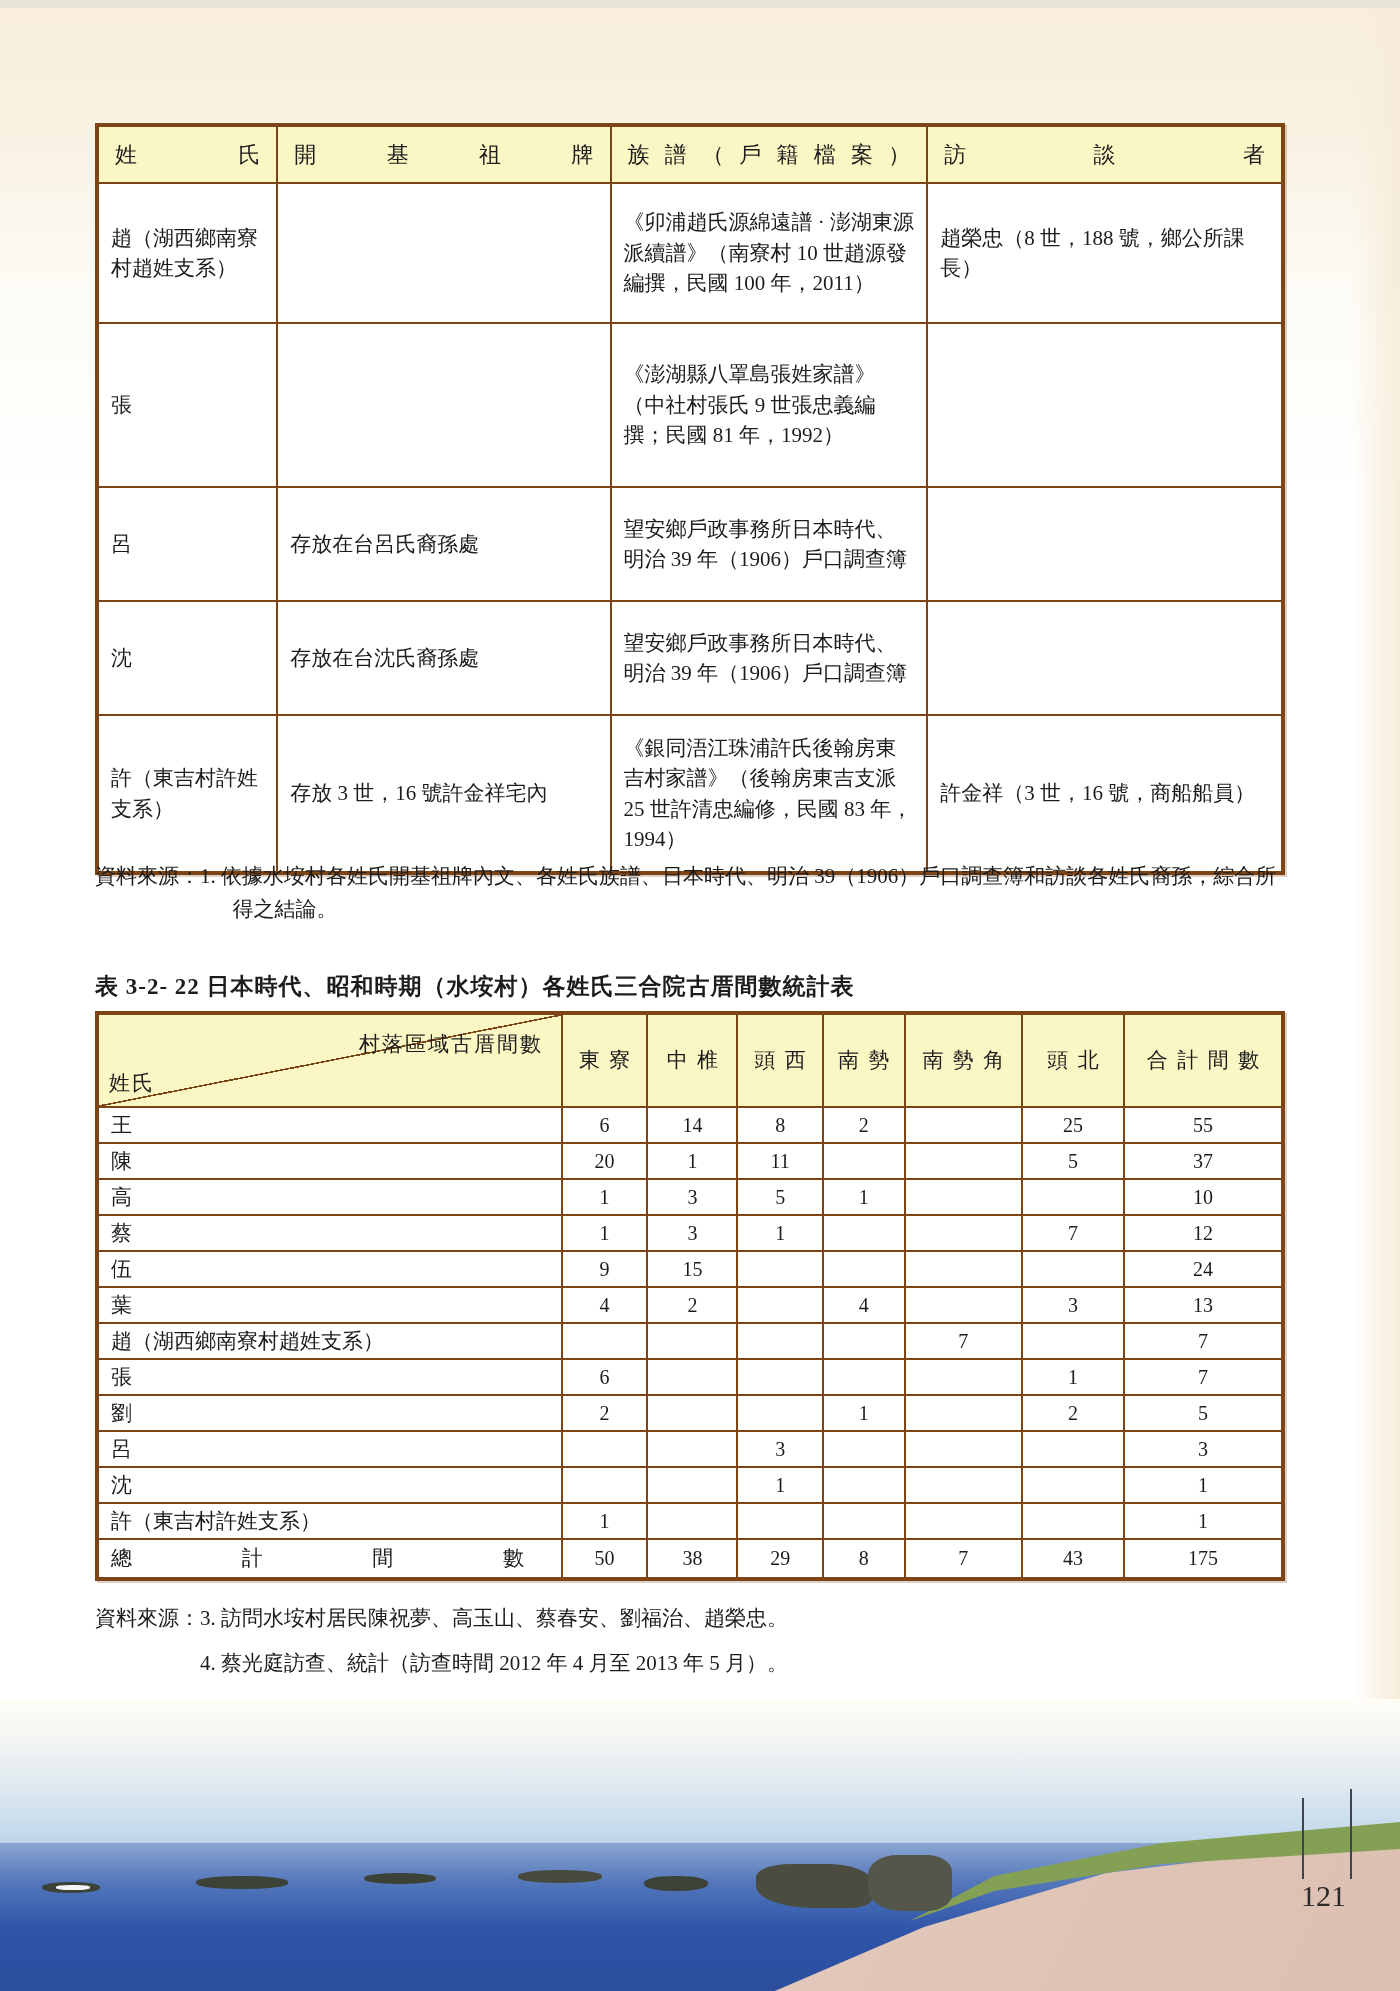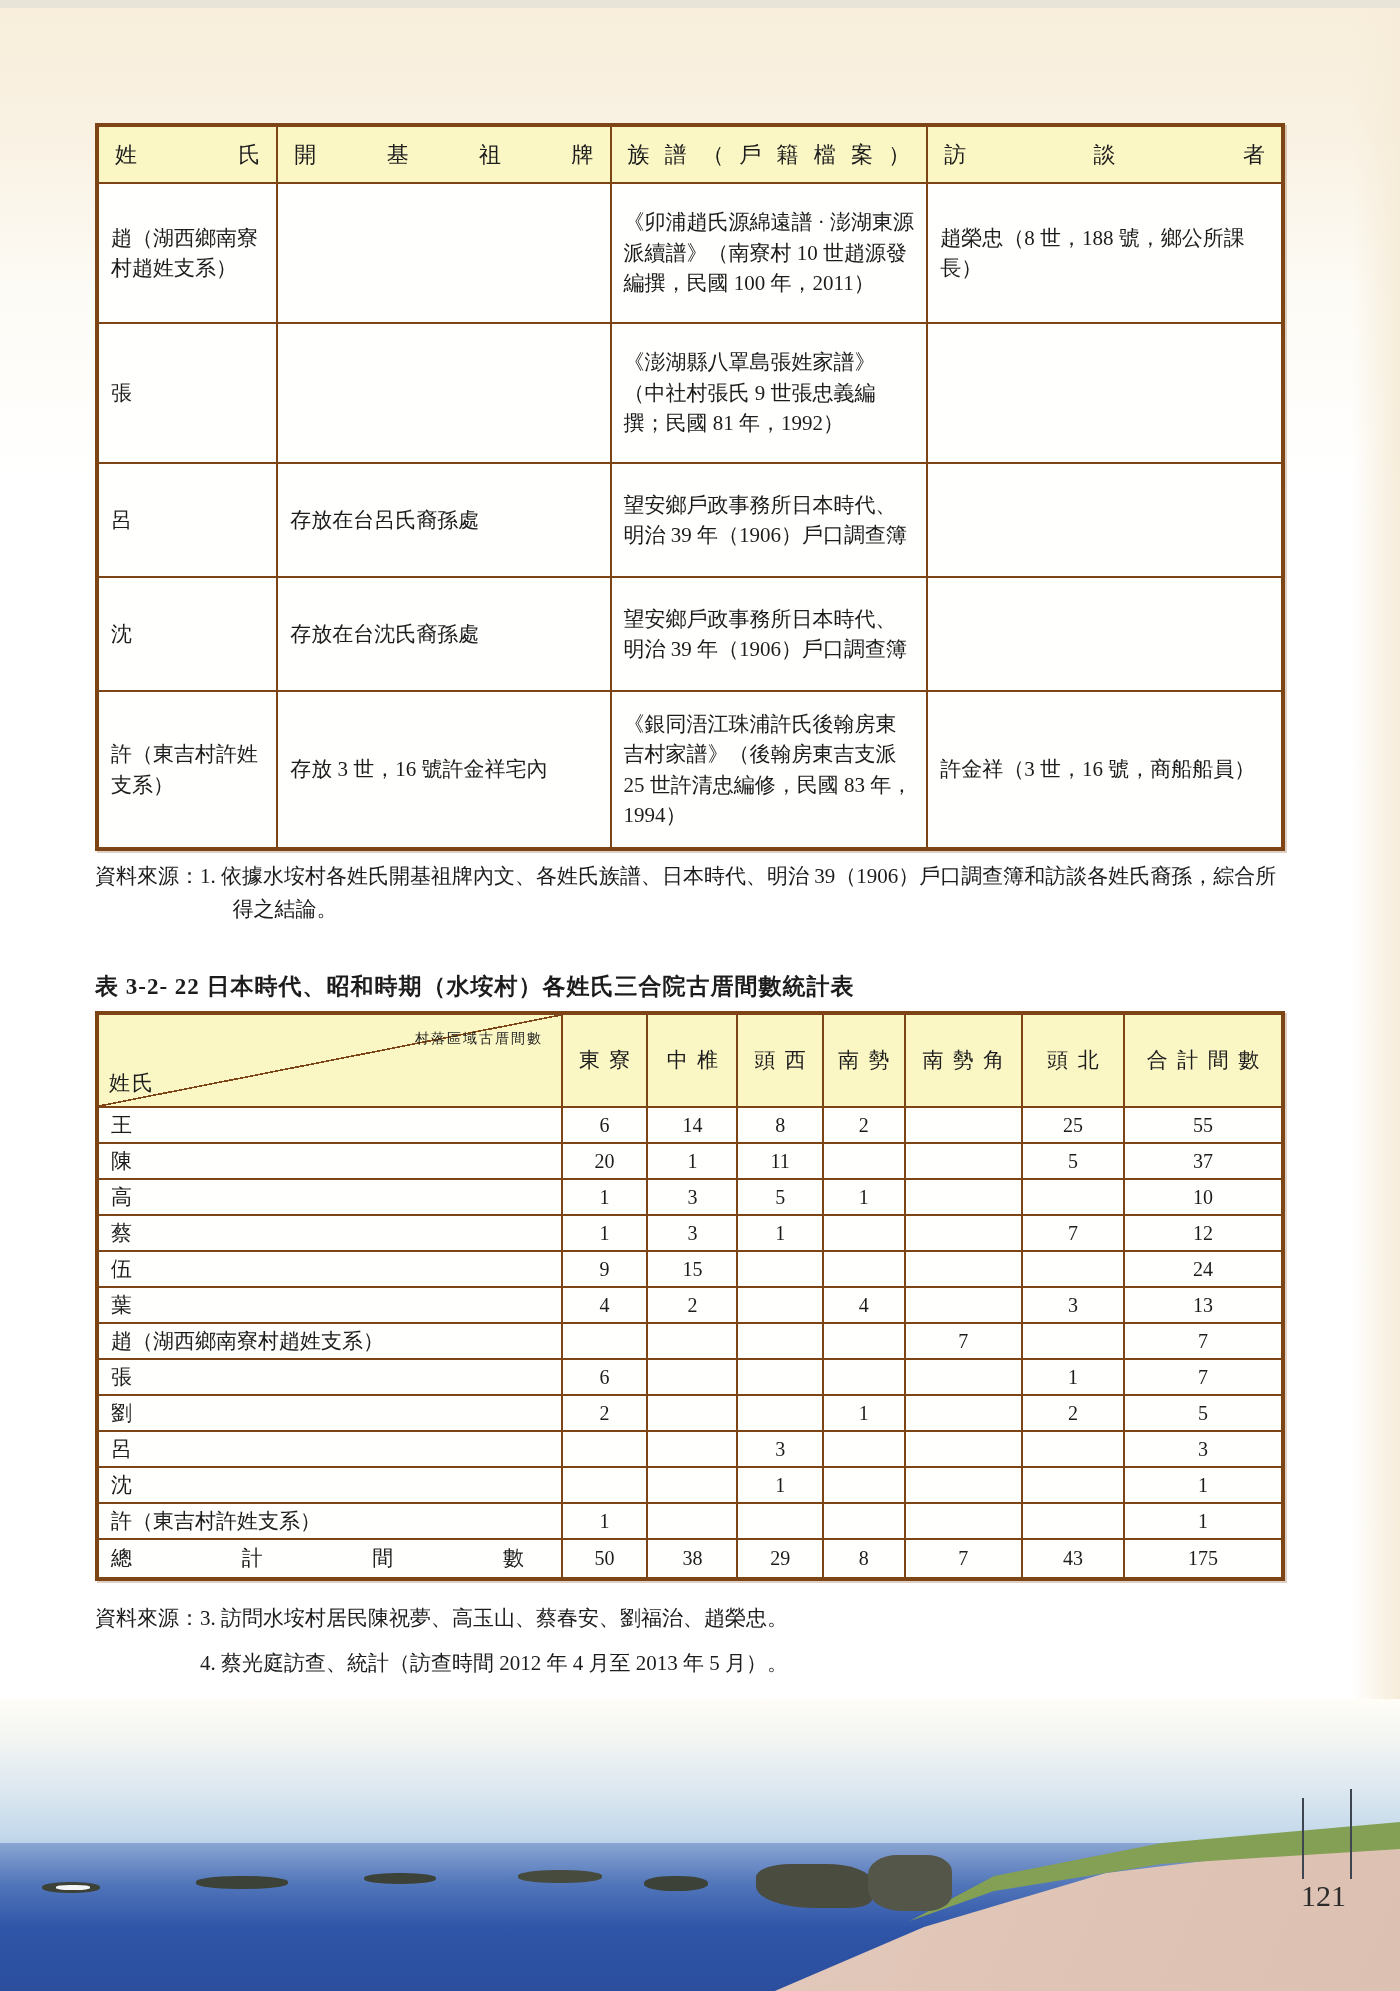--- a/index.html
+++ b/index.html
@@ -24,21 +24,21 @@
   table { border-width:4px; box-shadow:2px 2px 0 rgba(125,68,21,.25); }
   th { background:#fbf7c5; font-weight:normal; }
   td, th { font-size:21px; line-height:1.45; vertical-align:middle; }
 
   
   #t1 { position:absolute; top:115px; }
   #t1 col.c0{width:15.2%} #t1 col.c1{width:28.1%} #t1 col.c2{width:26.7%} #t1 col.c3{width:30%}
   #t1 th { height:58px; text-align:justify; text-align-last:justify; padding:0 16px; font-size:22px; }
   #t1 td { padding:6px 10px 6px 12px; text-align:left; }
   #t1 tbody tr:nth-child(1) td{height:140px}
-  #t1 tbody tr:nth-child(2) td{height:140px}
+  #t1 tbody tr:nth-child(2) td{height:164px}
   #t1 tbody tr:nth-child(3) td{height:114px}
   #t1 tbody tr:nth-child(4) td{height:114px}
   #t1 tbody tr:nth-child(5) td{height:158px}
 
   
   .notes { position:absolute; display:flex; align-items:flex-start; font-size:21px; line-height:1.55; }
   .notes-label { white-space:nowrap; }
   .notes-items { flex:1; }
   .note-item { padding-left:1.55em; text-indent:-1.55em; margin-bottom:14px; }
   #notes1 { top:852px; width:1190px; }
@@ -60,21 +60,21 @@
   #t2 tr.total td { height:40px; }
   #t2 td.total-label { text-align:justify; text-align-last:justify; padding:0 37px 0 12px; }
 
   
   .corner {
     position:relative; text-align:left;
     background:
       linear-gradient(to bottom right, rgba(0,0,0,0) 49.55%, #7d4415 49.55%, #7d4415 50.45%, rgba(0,0,0,0) 50.45%),
       #fbf7c5;
   }
-  .corner .top-label { position:absolute; top:14px; right:18px; font-size:14px; letter-spacing:2px; }
+  .corner .top-label { position:absolute; top:14px; right:18px; font-size:21px; letter-spacing:2px; }
   .corner .bottom-label { position:absolute; bottom:8px; left:10px; font-size:21px; letter-spacing:2px; }
 
   
   .photo { position:absolute; left:0; top:1691px; width:1400px; height:300px; overflow:hidden; }
   .sky { position:absolute; inset:0;
     background:linear-gradient(180deg,#fffdf6 0%, #f4f6f2 12%, #dde8f1 30%, #c2d8ea 46%, #b0cde4 52%); }
   .sea { position:absolute; left:0; top:48%; width:100%; height:52%;
     background:linear-gradient(180deg,#8aa5d2 0%, #5276ba 26%, #2f55a8 55%, #2b4d9c 100%); }
   .sand { position:absolute; inset:0;
     clip-path:polygon(100% 46%, 100% 100%, 54% 100%, 66% 76%, 79% 58%);

